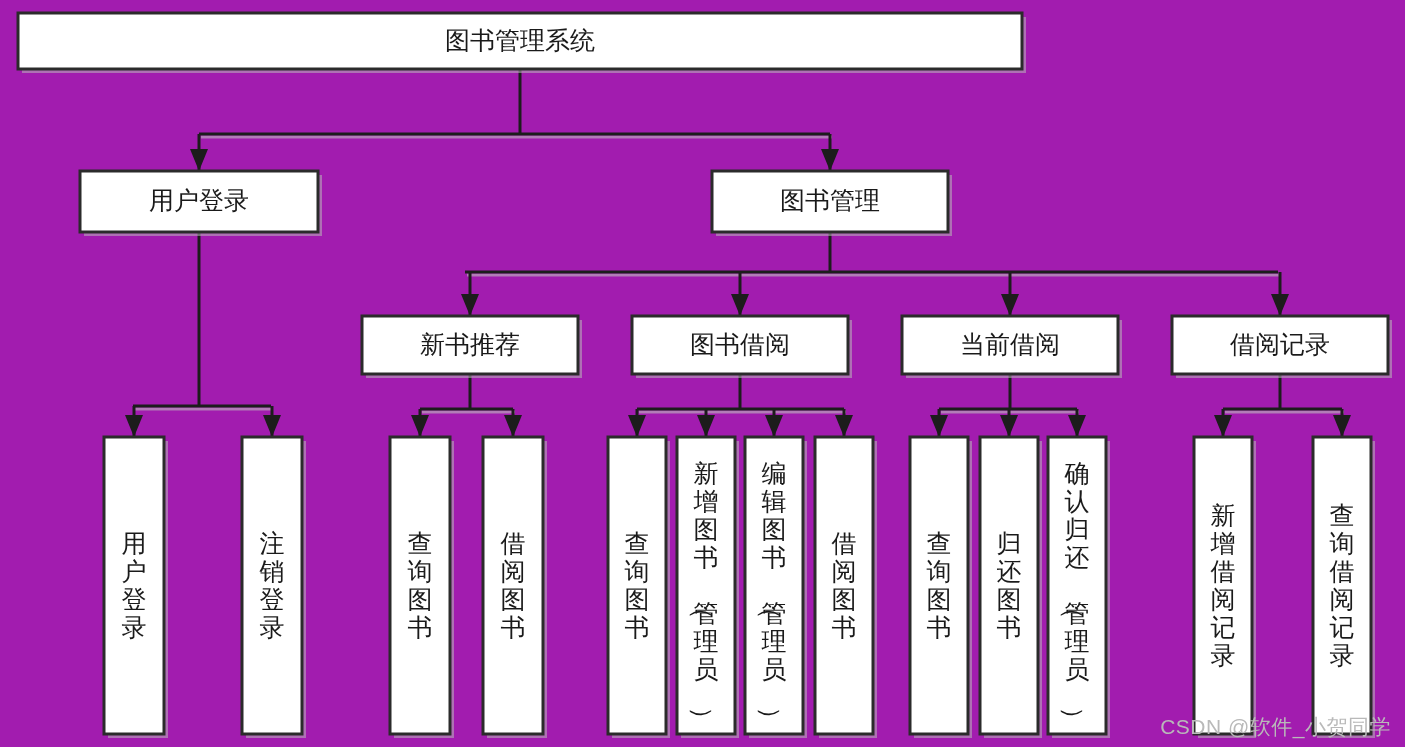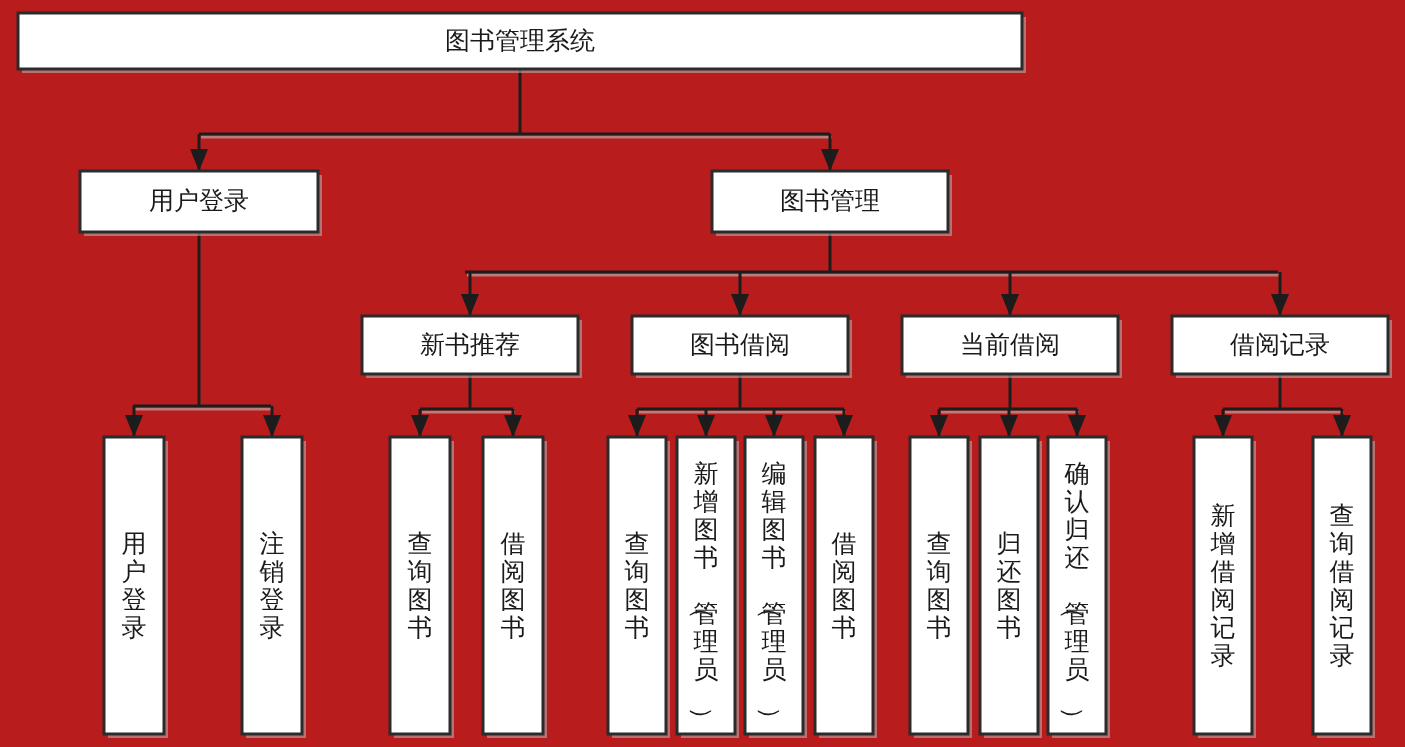--- a/index.html
+++ b/index.html
@@ -8,21 +8,21 @@
     padding: 0;
     background: #ffffff;
   }
   body {
     font-family: "Liberation Sans", "DejaVu Sans", sans-serif;
   }
   #canvas {
     position: relative;
     width: 1405px;
     height: 747px;
-    background: #b91c1c;
+    background: #a21caf;
     overflow: hidden;
   }
   svg#diagram {
     position: absolute;
     left: 0;
     top: 0;
     width: 1405px;
     height: 747px;
     display: block;
   }
@@ -290,13 +290,14 @@
           <rect class="node-rect" x="1194" y="437" width="58" height="297"></rect>
           <text class="node-label-v" x="1223" y="524.46"><tspan x="1223" dy="0">新</tspan><tspan x="1223" dy="28">增</tspan><tspan x="1223" dy="28">借</tspan><tspan x="1223" dy="28">阅</tspan><tspan x="1223" dy="28">记</tspan><tspan x="1223" dy="28">录</tspan></text>
         </g>
         <g>
           <rect class="node-shadow" x="1317" y="441" width="58" height="297"></rect>
           <rect class="node-rect" x="1313" y="437" width="58" height="297"></rect>
           <text class="node-label-v" x="1342" y="524.46"><tspan x="1342" dy="0">查</tspan><tspan x="1342" dy="28">询</tspan><tspan x="1342" dy="28">借</tspan><tspan x="1342" dy="28">阅</tspan><tspan x="1342" dy="28">记</tspan><tspan x="1342" dy="28">录</tspan></text>
         </g>
       </g>
   </svg>
+  <div class="watermark">CSDN @软件_小贺同学</div>
 </div>
 
 </body></html>

